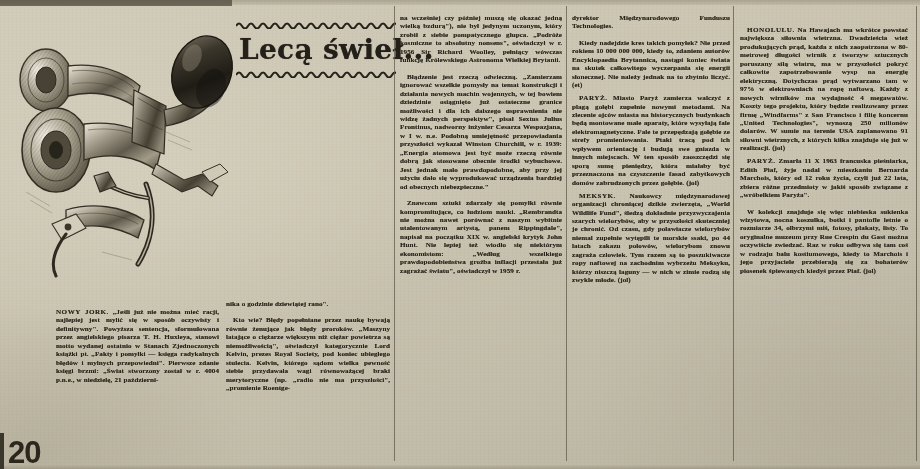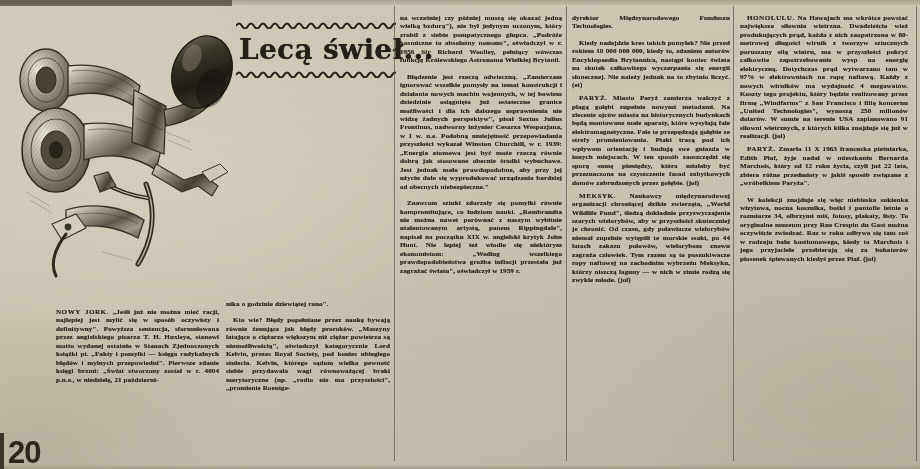--- a/index.html
+++ b/index.html
@@ -230,21 +230,21 @@
     <p><span>Kiedy nadejdzie kres takich pomyłek? Nie przed rokiem 10 000 000 000, kiedy to, zdaniem autorów Encyklopaedia Brytannica, nastąpi koniec świata na skutek całkowitego wyczerpania się energii słonecznej. Nie należy jednak na to zbytnio liczyć.</span>
        <span class="sig">(et)</span></p>
     <p class="gapabove"><span class="dateline">PARYŻ.</span>
        <span>Miasto Paryż zamierza walczyć z plagą gołębi zupełnie nowymi metodami. Na zlecenie ojców miasta na historycznych budynkach będą montowane małe aparaty, które wysyłają fale elektromagnetyczne. Fale te przepędzają gołębie ze strefy promieniowania. Ptaki tracą pod ich wpływem orientację i budują swe gniazda w innych miejscach. W ten sposób zaoszczędzi się sporą sumę pieniędzy, która miałaby być przeznaczona na czyszczenie fasad zabytkowych domów zabrudzonych przez gołębie.</span>
        <span class="sig">(jol)</span></p>
     <p class="gapabove"><span class="dateline">MEKSYK.</span>
        <span>Naukowcy międzynarodowej organizacji chroniącej dzikie zwierzęta, „World Wildlife Fund", śledzą dokładnie przyzwyczajenia szarych wielorybów, aby w przyszłości skuteczniej je chronić. Od czasu, gdy poławiacze wielorybów niemal zupełnie wytępili te morskie ssaki, po 44 latach zakazu połowów, wielorybom znowu zagraża człowiek. Tym razem są to poszukiwacze ropy naftowej na zachodnim wybrzeżu Meksyku, którzy niszczą laguny — w nich w zimie rodzą się zwykle młode.</span>
        <span class="sig">(jol)</span></p>
   </div>
 
-  <div class="col body-txt" id="c5" style="left:740px;top:14px;width:168px;">
+  <div class="col body-txt" id="c5" style="left:740px;top:26px;width:168px;">
     <p><span class="dateline">HONOLULU.</span>
        <span>Na Hawajach ma wkrótce powstać największa siłownia wietrzna. Dwadzieścia wież produkujących prąd, każda z nich zaopatrzona w 80-metrowej długości wirnik z tworzyw sztucznych poruszany siłą wiatru, ma w przyszłości pokryć całkowite zapotrzebowanie wysp na energię elektryczną. Dotychczas prąd wytwarzano tam w 97% w elektrowniach na ropę naftową. Każdy z nowych wirników ma wydajność 4 megawatów. Koszty tego projektu, który będzie realizowany przez firmę „Windfarms" z San Francisco i filię koncernu „United Technologies", wynoszą 250 milionów dolarów. W sumie na terenie USA zaplanowano 91 siłowni wietrznych, z których kilka znajduje się już w realizacji.</span>
        <span class="sig">(jol)</span></p>
     <p class="gapabove"><span class="dateline">PARYŻ.</span>
        <span>Zmarła 11 X 1963 francuska pieśniarka, Edith Piaf, żyje nadal w mieszkaniu Bernarda Marchois, który od 12 roku życia, czyli już 22 lata, zbiera różne przedmioty w jakiś sposób związane z „wróbelkiem Paryża".</span></p>
     <p><span>W kolekcji znajduje się więc niebieska sukienka wizytowa, nocna koszulka, botki i pantofle letnie o rozmiarze 34, olbrzymi miś, fotosy, plakaty, listy. To oryginalne muzeum przy Rue Crespin du Gast można oczywiście zwiedzać. Raz w roku odbywa się tam coś w rodzaju balu kostiumowego, kiedy to Marchois i jego przyjaciele przebierają się za bohaterów piosenek śpiewanych kiedyś przez Piaf.</span>
        <span class="sig">(jol)</span></p>
   </div>
 
   <div id="folio-bar"></div>

